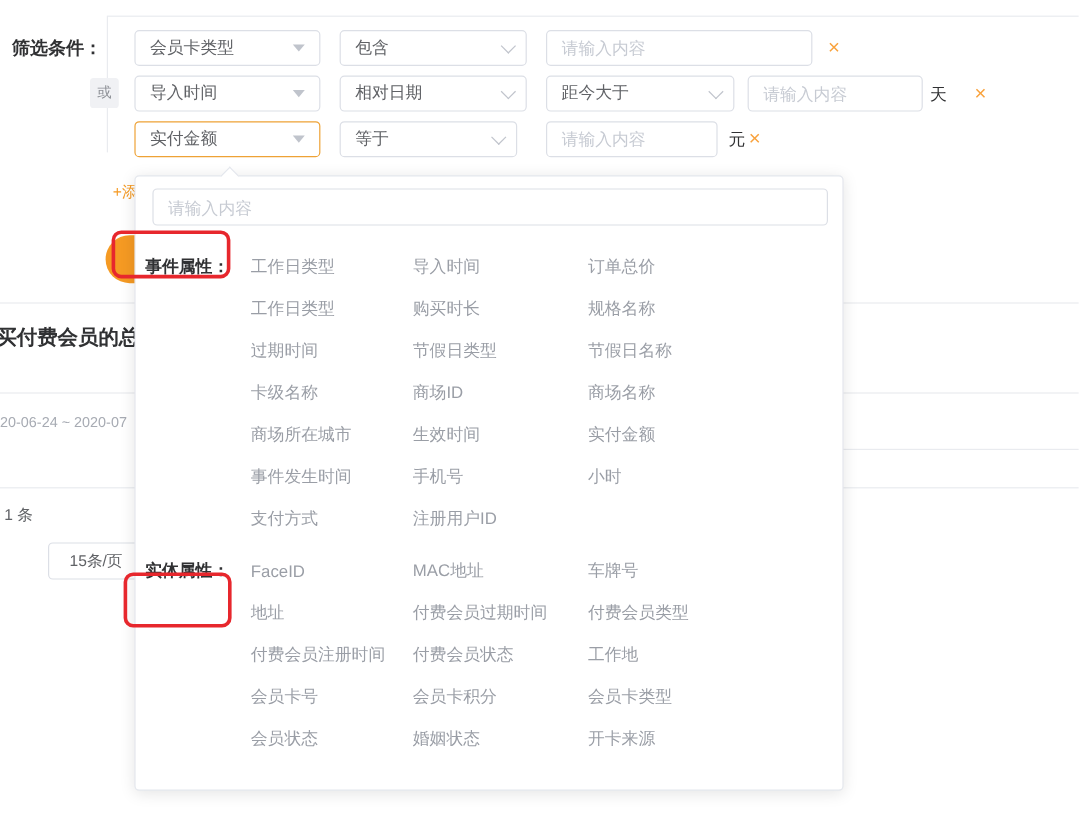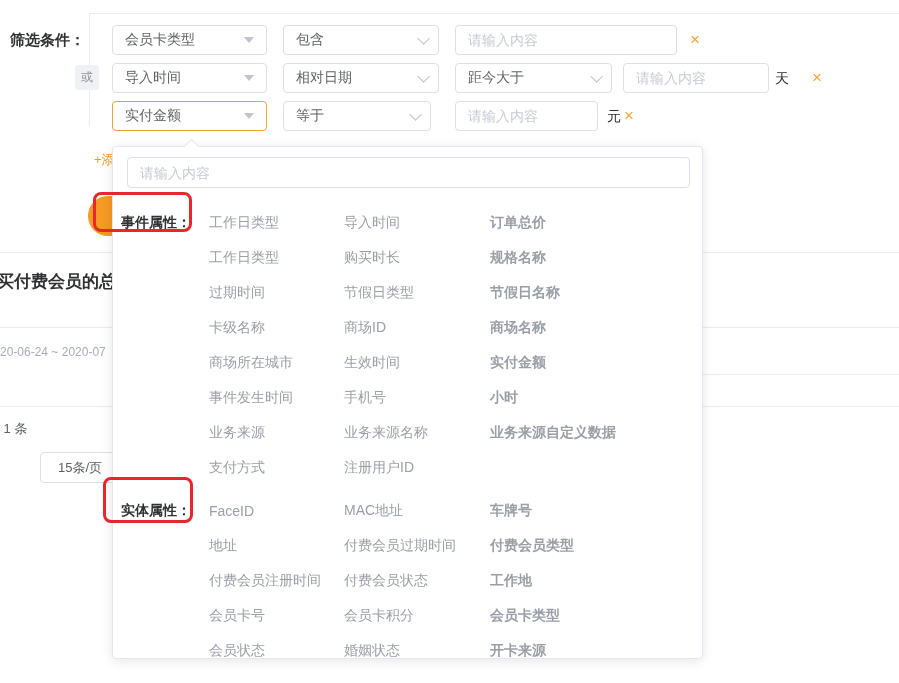--- a/index.html
+++ b/index.html
@@ -50,21 +50,21 @@
     transform:rotate(45deg); z-index:11; }
   #panel-search { position:absolute; left:14px; top:10px; width:563px; height:31px;
     border:1px solid #dcdfe6; border-radius:4px; font-size:14px; padding:0 12px; }
   #attr-sections { position:absolute; left:0; top:58px; right:0; }
   .attr-row { display:flex; height:35px; align-items:center; }
   .attr-row.section-gap { margin-top:8px; }
   .attr-label { width:96px; padding-left:8px; font-size:14px; font-weight:bold; color:#303133; white-space:nowrap; }
   .attr-item { font-size:14px; color:#9a9ea6; cursor:pointer; white-space:nowrap; }
   .attr-item:nth-child(2) { width:135px; }
   .attr-item:nth-child(3) { width:146px; }
-  .attr-item:nth-child(4) { flex:1;font-weight:bold; }
+  .attr-item:nth-child(4) { flex:1; }
 
   
   .red-rect { position:absolute; border:3px solid #e7272d; border-radius:8px; z-index:20; }
 </style>
 </head>
 <body>
 
 <div id="stage">
 
   <div class="hline" style="left:90px; top:13px; width:809px;"></div>
@@ -161,26 +161,20 @@
           <div class="attr-item">实付金额</div>
         </div>
         <div class="attr-row">
           <div class="attr-label"></div>
           <div class="attr-item">事件发生时间</div>
           <div class="attr-item">手机号</div>
           <div class="attr-item">小时</div>
         </div>
         <div class="attr-row">
           <div class="attr-label"></div>
-          <div class="attr-item">业务来源</div>
-          <div class="attr-item">业务来源名称</div>
-          <div class="attr-item">业务来源自定义数据</div>
-        </div>
-        <div class="attr-row">
-          <div class="attr-label"></div>
           <div class="attr-item">支付方式</div>
           <div class="attr-item">注册用户ID</div>
           <div class="attr-item"></div>
         </div>
         <div class="attr-row section-gap">
           <div class="attr-label">实体属性：</div>
           <div class="attr-item">FaceID</div>
           <div class="attr-item">MAC地址</div>
           <div class="attr-item">车牌号</div>
         </div>

